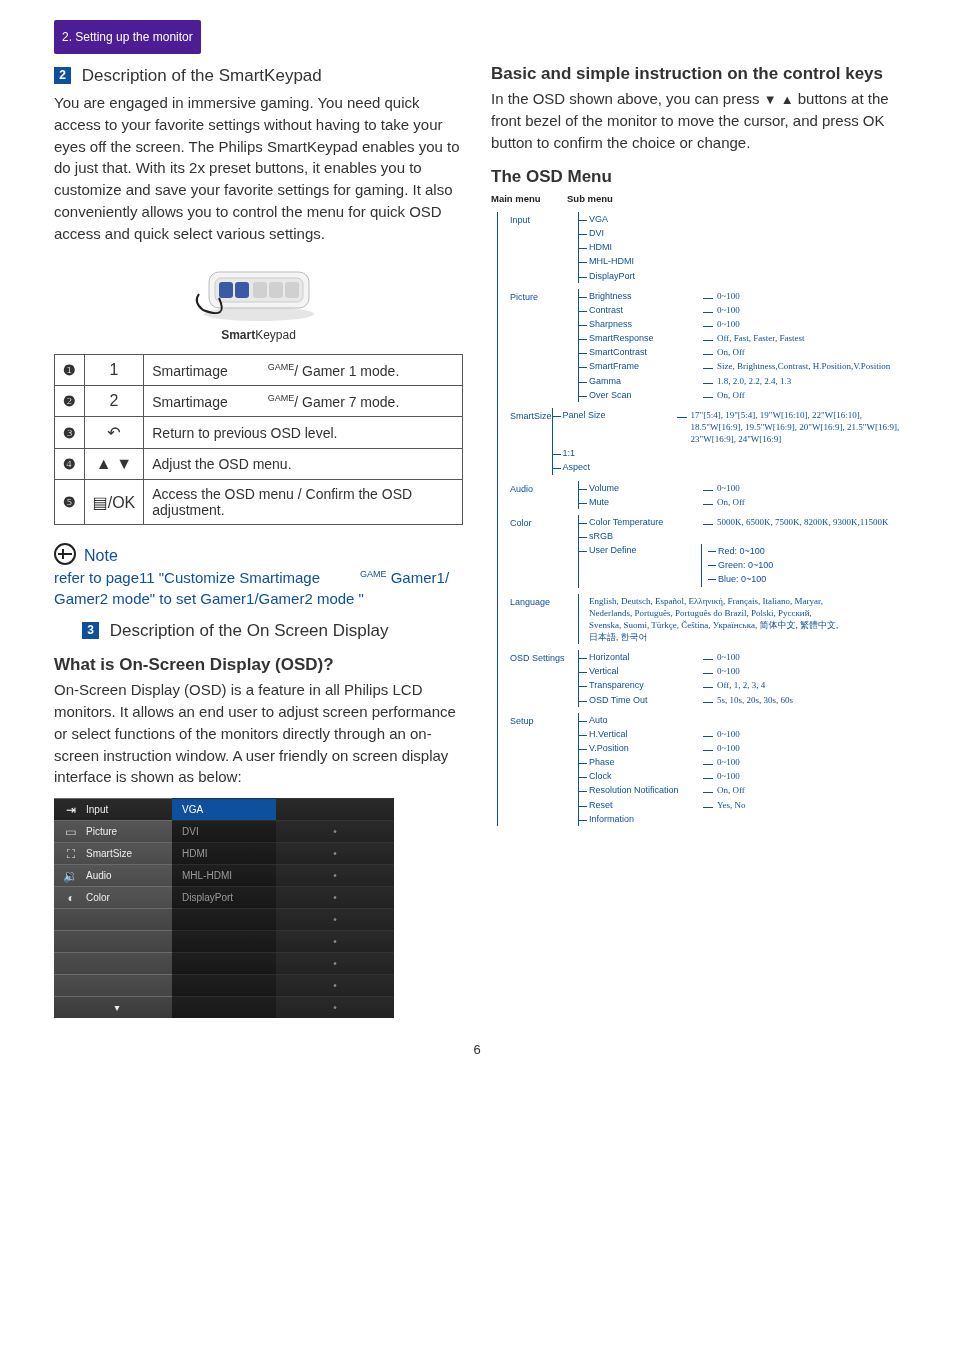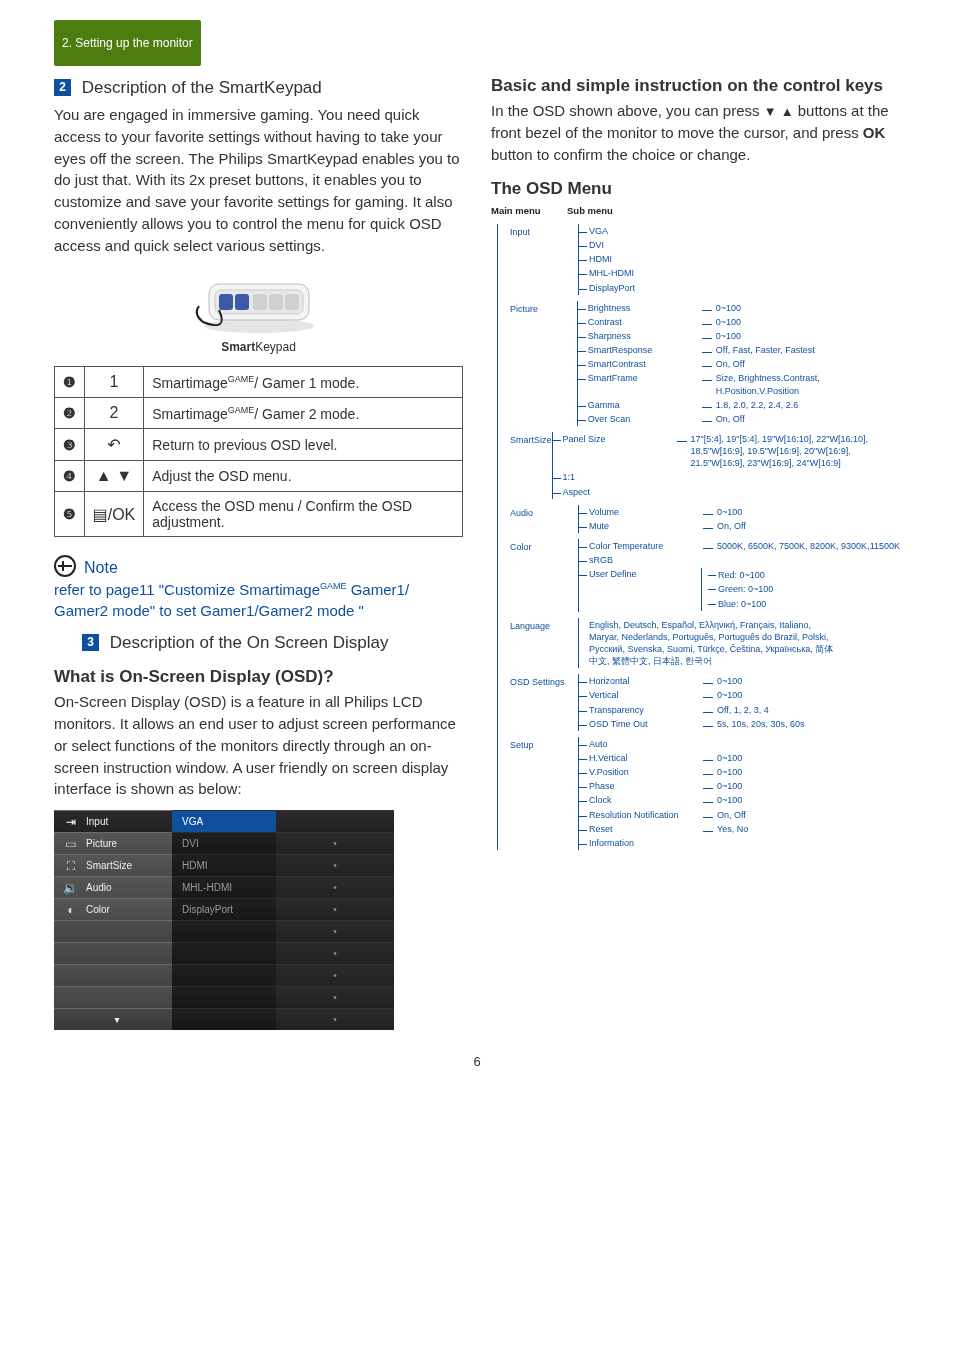--- a/index.html
+++ b/index.html
@@ -7,23 +7,23 @@
     margin: 0;
     padding: 0;
     font-family: "Gill Sans", "Gill Sans MT", "Segoe UI", sans-serif;
     font-weight: 300;
     color: #333;
     background: #fff;
     width: 954px;
   }
   .page { padding: 20px 54px 30px; }
   .crumb-bar {
-    background: #4d7c0f;
+    background: #4c1d95;
     color: #fff;
-    padding: 16px 8px;
+    padding: 10px 8px;
     font-size: 12px;
     border-radius: 2px;
     margin-bottom: 10px;
     display: inline-block;
   }
   .columns { display: flex; gap: 28px; }
   .col { flex: 1 1 0; min-width: 0; }
   .numbox {
     display: inline-block;
     width: 17px; height: 17px;
@@ -50,21 +50,21 @@
     font-size: 14px;
     margin-top: 8px;
   }
   table.iconmap td {
     border: 1px solid #555;
     padding: 6px 8px;
     vertical-align: middle;
   }
   table.iconmap td.idx { width: 28px; text-align:center; font-weight:bold; }
   table.iconmap td.ico { width: 48px; text-align:center; font-family: sans-serif; font-size:16px; }
-  .sup { font-size: 9px; vertical-align: super; }
+  .sup { font-size: 9px; vertical-align: super; margin-left: 40px; }
 
   .note-head { display:flex; align-items:flex-end; gap:8px; margin-top:18px; }
   .note-head .t { color:#0e4f9e; font-size:16px; }
   .note-head svg { display:block; }
   .note-body { color:#0e4f9e; font-size:15px; line-height:1.4; margin:2px 0 12px; }
   .note-body .sup { color:#0e4f9e; }
 
   .osd-mock {
     width: 340px;
     margin-top: 6px;
@@ -105,37 +105,37 @@
   .tree-heads { display:flex; font-weight:600; color:#222; margin-bottom:4px; font-size:9.5px; }
   .tree-heads .h1 { width: 76px; }
   .tree .m { display:flex; align-items:flex-start; margin-top:6px; }
   .tree .m .lbl { width: 80px; padding-left: 12px; position:relative; padding-top:2px; }
   .tree .subs { border-left:1px solid #0e4f9e; padding-left:10px; }
   .tree .sub { display:flex; align-items:flex-start; gap:6px; position:relative; padding:1px 0; }
   .tree .sub::before {
     content:""; position:absolute; left:-10px; top:8px; width:8px; height:1px; background:#0e4f9e;
   }
   .tree .sub .sl { width: 108px; flex-shrink:0; }
-  .tree .sub .val { color:#0e4f9e; position:relative; padding-left:14px; }
+  .tree .sub .val { color:#0e4f9e; position:relative; padding-left:14px;font-family:Liberation Serif, serif; }
   .tree .sub .val::before {
     content:""; position:absolute; left:0; top:8px; width:10px; height:1px; background:#0e4f9e;
   }
   .tree .vgroup { border-left:1px solid #0e4f9e; margin-left:-2px; padding-left:16px; }
   .tree .vgroup .vrow { position:relative; padding:1px 0; }
   .tree .vgroup .vrow::before {
     content:""; position:absolute; left:-10px; top:7px; width:8px; height:1px; background:#0e4f9e;
   }
   .tree .langrow .val { width: 250px; }
   .tree .langrow .val::before { display:none; }
   .tree .sub.nolead::before { display:none; }
   .tree .sub.nolead .val::before { display:none; }
 
   .pagenum { text-align:center; font-size:13px; margin-top: 24px; }
 
-  .okbtn { font-family: sans-serif; font-weight:700;margin-top:40px; }
+  .okbtn { font-family: sans-serif; font-weight:400;margin-top:40px; }
   .tri-down, .tri-up { font-size:13px; line-height:1; }
 </style>
 </head>
 <body>
 
 <div class="page">
   <span class="crumb-bar">2. Setting up the monitor</span>
 
   <div class="columns">
 
@@ -166,21 +166,21 @@
       <table class="iconmap">
           <tbody id="iconmap-body">
             <tr>
               <td class="idx">❶</td>
               <td class="ico">1</td>
               <td><span>Smartimage</span><span class="sup">GAME</span><span>/ Gamer 1 mode.</span></td>
             </tr>
             <tr>
               <td class="idx">❷</td>
               <td class="ico">2</td>
-              <td><span>Smartimage</span><span class="sup">GAME</span><span>/ Gamer 2 mode.</span></td>
+              <td><span>Smartimage</span><span class="sup">GAME</span><span>/ Gamer 7 mode.</span></td>
             </tr>
             <tr>
               <td class="idx">❸</td>
               <td class="ico">↶</td>
               <td>Return to previous OSD level.</td>
             </tr>
             <tr>
               <td class="idx">❹</td>
               <td class="ico">▲ ▼</td>
               <td>Adjust the OSD menu.</td>
@@ -338,21 +338,21 @@
                 <div class="sub">
                   <div class="sl">SmartContrast</div>
                   <div class="val">On, Off</div>
                 </div>
                 <div class="sub">
                   <div class="sl">SmartFrame</div>
                   <div class="val">Size, Brightness,Contrast, H.Position,V.Position</div>
                 </div>
                 <div class="sub">
                   <div class="sl">Gamma</div>
-                  <div class="val">1.8, 2.0, 2.2, 2.4, 2.6</div>
+                  <div class="val">1.8, 2.0, 2.2, 2.4, 1.3</div>
                 </div>
                 <div class="sub">
                   <div class="sl">Over Scan</div>
                   <div class="val">On, Off</div>
                 </div>
               </div>
             </div>
             <div class="m">
               <div class="lbl">SmartSize</div>
               <div class="subs">

